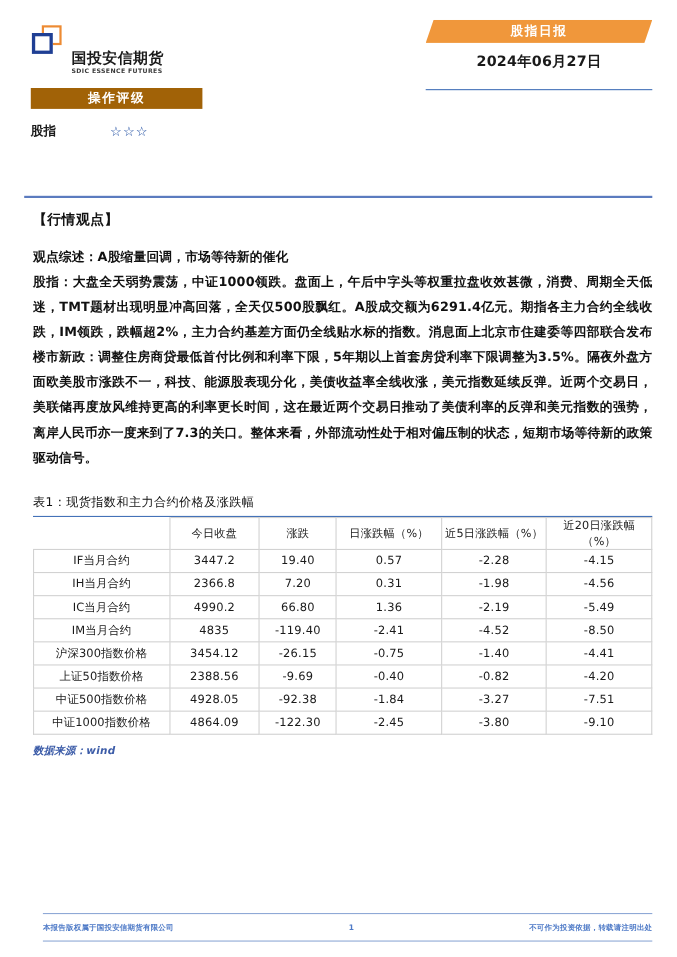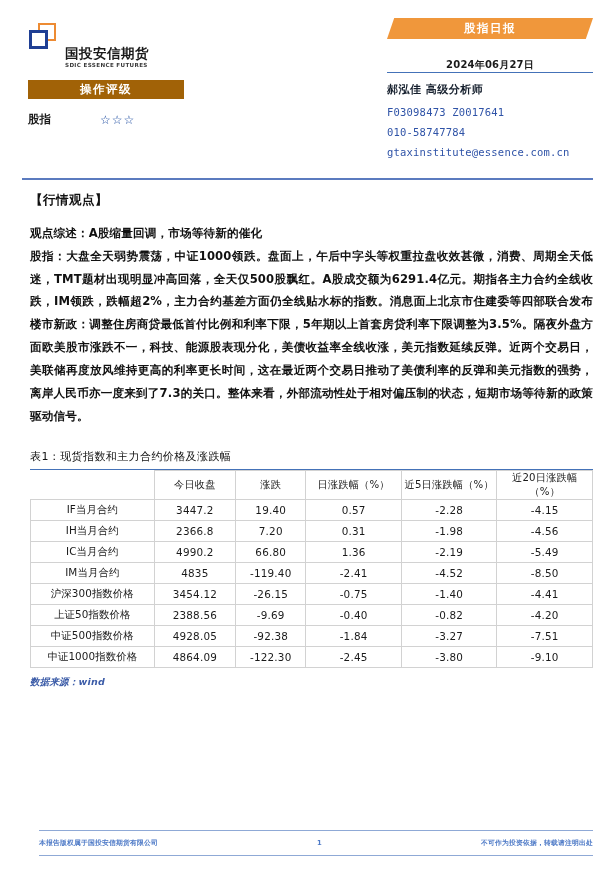--- a/index.html
+++ b/index.html
@@ -144,25 +144,25 @@
   .banner-label {
     position: relative;
     line-height: 21px;
     color: #ffffff;
     font-size: 11.5px;
     font-weight: 700;
     letter-spacing: 1.5px;
   }
 
   .date-line {
-    margin-top: 19px;
-    font-size: 10px;
+    margin-top: 8px;
+    font-size: 13px;
     font-weight: 700;
     color: #1a1a1a;
-    padding-bottom: 0;
+    padding-bottom: 16px;
     border-bottom: 1.4px solid #4472B8;
     letter-spacing: 0.2px;
   }
 
   .contact {
     margin-top: 9px;
     text-align: left;
     color: #2B4A9B;
   }
   .contact .analyst {
@@ -327,26 +327,20 @@
     </div>
 
     <div class="header-right">
       <div class="banner">
         <div class="banner-shape"></div>
         <div class="banner-label">股指日报</div>
       </div>
 
       <div class="date-line">2024年06月27日</div>
 
-      <div class="contact">
-        <div class="analyst">郝泓佳 高级分析师</div>
-        <div class="line">F03098473 Z0017641</div>
-        <div class="line">010-58747784</div>
-        <div class="line">gtaxinstitute@essence.com.cn</div>
-      </div>
     </div>
 
     <div class="header-rule"></div>
   </div>
 
   <div class="content">
 
     <div class="section-title">【行情观点】</div>
 
     <div class="para">观点综述：A股缩量回调，市场等待新的催化</div>

